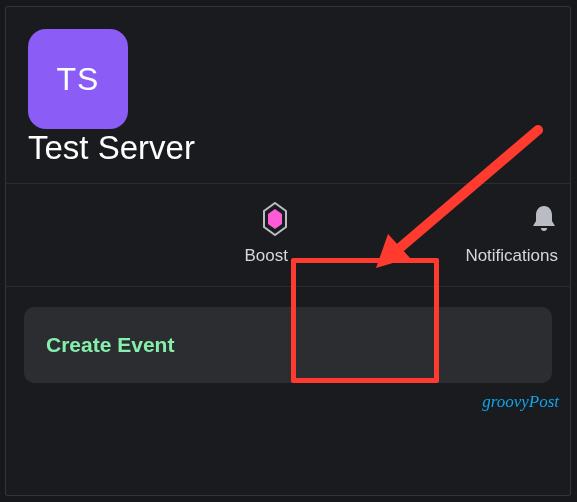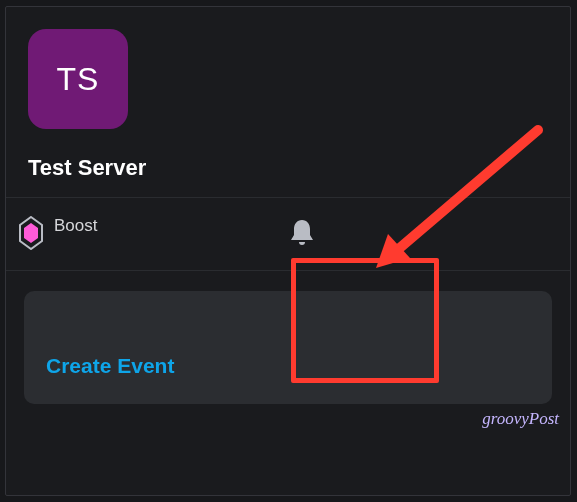--- a/index.html
+++ b/index.html
@@ -16,50 +16,50 @@
     background: #1a1b1e;
     border: 1px solid #33343a;
     border-radius: 2px;
     overflow: hidden;
   }
   .header {
     padding: 22px 22px 16px 22px;
   }
   .server-icon {
     width: 100px; height: 100px;
-    background: #701a75;
+    background: #8b5cf6;
     border-radius: 18px;
     display: flex;
     align-items: center;
     justify-content: center;
     font-size: 32px;
     font-weight: 500;
     color: #ffffff;
     letter-spacing: 1px;
   }
   .server-name {
-    font-size: 22px;
-    font-weight: 700;
+    font-size: 33px;
+    font-weight: 400;
     color: #ffffff;
-    margin-top: 26px;
   }
   .divider {
     height: 1px;
     background: #2a2c30;
     width: 100%;
   }
   .action-row {
     display: flex;
     justify-content: space-between;
     padding: 18px 12px 20px 12px;
   }
   .action {
     flex: 1;
     display: flex;
-    align-items: flex-start;
+    flex-direction: column;
+    align-items: flex-end;
     gap: 10px;
     cursor: pointer;
   }
   .action .icon-wrap {
     height: 34px;
     display: flex;
     align-items: center;
     justify-content: center;
   }
   .action-label {
@@ -69,38 +69,37 @@
   }
   .event-card {
     margin: 20px 18px 0 18px;
     background: #2b2d31;
     border-radius: 10px;
     padding: 26px 22px;
   }
   .event-title {
     font-size: 21px;
     font-weight: 600;
-    color: #0ea5e9;
-    margin-top: 37px;
+    color: #86efac;
   }
   .highlight-box {
     position: absolute;
     border: 5px solid #ff3b2f;
     border-radius: 2px;
     left: 291px;
     top: 258px;
     width: 148px;
     height: 125px;
     pointer-events: none;
   }
   .watermark {
     position: absolute;
     right: 18px;
-    top: 409px;
-    color: #c4b5fd;
+    top: 392px;
+    color: #0ea5e9;
     font-size: 17px;
     font-style: italic;
     font-family: "Times New Roman", serif;
     pointer-events: none;
   }
   .arrow {
     position: absolute;
     left: 370px;
     top: 120px;
     width: 180px;
@@ -134,20 +133,21 @@
       <span class="action-label">Boost</span>
     </div>
 
     <div class="action">
       <div class="icon-wrap">
         <svg width="28" height="30" viewBox="0 0 28 30">
           <path d="M14 2 C9 2 6 6 6 11 L6 17 L3 22 L25 22 L22 17 L22 11 C22 6 19 2 14 2 Z" fill="#b9bcc4"></path>
           <path d="M11 24 A3 3 0 0 0 17 24 Z" fill="#b9bcc4"></path>
         </svg>
       </div>
+      <span class="action-label">Notifications</span>
     </div>
 
 
 
   </div>
 
   <div class="divider"></div>
 
   <div class="event-card">
     <div class="event-title">Create Event</div>

